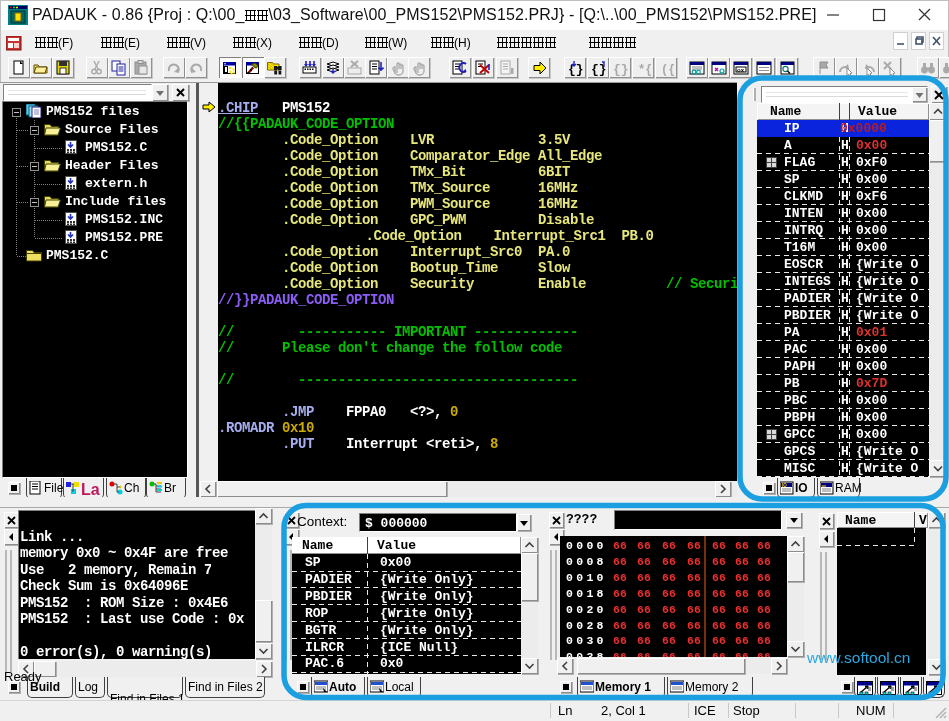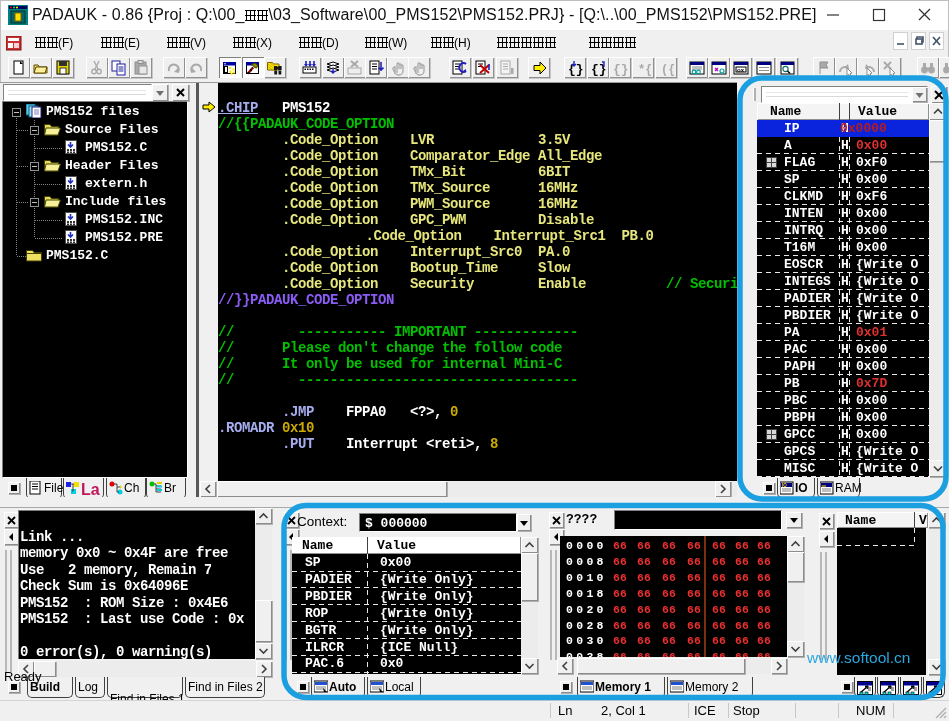--- a/index.html
+++ b/index.html
@@ -550,21 +550,20 @@
 <div class="abs mono" style="left:218px;top:180px;font-size:14px;letter-spacing:-0.4px;white-space:pre;color:#ffffff;width:519px;overflow:hidden;"><span style="color:#e6e67c;">        .Code_Option    TMx_Source      16MHz</span></div>
 <div class="abs mono" style="left:218px;top:196px;font-size:14px;letter-spacing:-0.4px;white-space:pre;color:#ffffff;width:519px;overflow:hidden;"><span style="color:#e6e67c;">        .Code_Option    PWM_Source      16MHz</span></div>
 <div class="abs mono" style="left:218px;top:212px;font-size:14px;letter-spacing:-0.4px;white-space:pre;color:#ffffff;width:519px;overflow:hidden;"><span style="color:#e6e67c;">        .Code_Option    GPC_PWM         Disable</span></div>
 <div class="abs mono" style="left:218px;top:228px;font-size:14px;letter-spacing:-0.4px;white-space:pre;color:#ffffff;width:519px;overflow:hidden;text-align:center;"><span style="color:#e6e67c;">        .Code_Option    Interrupt_Src1  PB.0</span></div>
 <div class="abs mono" style="left:218px;top:244px;font-size:14px;letter-spacing:-0.4px;white-space:pre;color:#ffffff;width:519px;overflow:hidden;"><span style="color:#e6e67c;">        .Code_Option    Interrupt_Src0  PA.0</span></div>
 <div class="abs mono" style="left:218px;top:260px;font-size:14px;letter-spacing:-0.4px;white-space:pre;color:#ffffff;width:519px;overflow:hidden;"><span style="color:#e6e67c;">        .Code_Option    Bootup_Time     Slow</span></div>
 <div class="abs mono" style="left:218px;top:276px;font-size:14px;letter-spacing:-0.4px;white-space:pre;color:#ffffff;width:519px;overflow:hidden;"><span style="color:#e6e67c;">        .Code_Option    Security        Enable</span><span style="color:#00c000;">          // Security</span></div>
 <div class="abs mono" style="left:218px;top:292px;font-size:14px;letter-spacing:-0.4px;white-space:pre;color:#ffffff;width:519px;overflow:hidden;"><span style="color:#8b5cf6;margin-top:27px;">//}}PADAUK_CODE_OPTION</span></div>
 <div class="abs mono" style="left:218px;top:324px;font-size:14px;letter-spacing:-0.4px;white-space:pre;color:#ffffff;width:519px;overflow:hidden;"><span style="color:#00c000;">//        ----------- IMPORTANT -------------</span></div>
 <div class="abs mono" style="left:218px;top:340px;font-size:14px;letter-spacing:-0.4px;white-space:pre;color:#ffffff;width:519px;overflow:hidden;"><span style="color:#00c000;">//      Please don't change the follow code</span></div>
-<div class="abs mono" style="left:218px;top:356px;font-size:14px;letter-spacing:-0.4px;white-space:pre;color:#ffffff;width:519px;overflow:hidden;"><span style="color:#00c000;">//      It only be used for internal Mini-C</span></div>
 <div class="abs mono" style="left:218px;top:372px;font-size:14px;letter-spacing:-0.4px;white-space:pre;color:#ffffff;width:519px;overflow:hidden;"><span style="color:#00c000;">//        -----------------------------------</span></div>
 <div class="abs mono" style="left:218px;top:404px;font-size:14px;letter-spacing:-0.4px;white-space:pre;color:#ffffff;width:519px;overflow:hidden;"><span style="color:#a6adee;">        .JMP</span>    FPPA0   &lt;?&gt;, <span style="color:#ccaa00;">0</span></div>
 <div class="abs mono" style="left:218px;top:420px;font-size:14px;letter-spacing:-0.4px;white-space:pre;color:#ffffff;width:519px;overflow:hidden;"><span style="color:#a6adee;">.ROMADR</span> <span style="color:#ccaa00;">0x10</span></div>
 <div class="abs mono" style="left:218px;top:436px;font-size:14px;letter-spacing:-0.4px;white-space:pre;color:#ffffff;width:519px;overflow:hidden;"><span style="color:#a6adee;">        .PUT</span>    Interrupt &lt;reti&gt;, <span style="color:#ccaa00;">8</span></div>
 <div class="abs" style="left:200px;top:481px;width:537px;height:16px;background:#ececec;"></div>
 <div class="sb" style="left:200px;top:481px;width:16px;height:16px;"></div>
 <svg class="abs" style="left:200px;top:481px" width="16" height="16">
       <path d="M10.0 4.0 L6.0 8.0 L10.0 12.0" fill="none" stroke="#404040" stroke-width="1.6"></path>
     </svg>
 <div class="sb" style="left:715px;top:481px;width:16px;height:16px;"></div>

